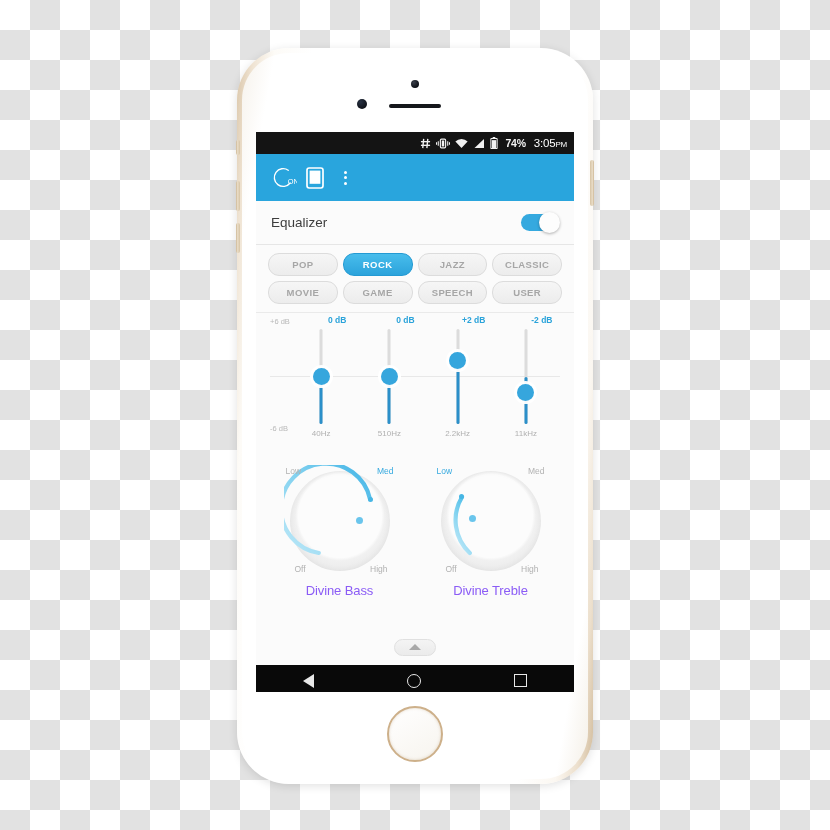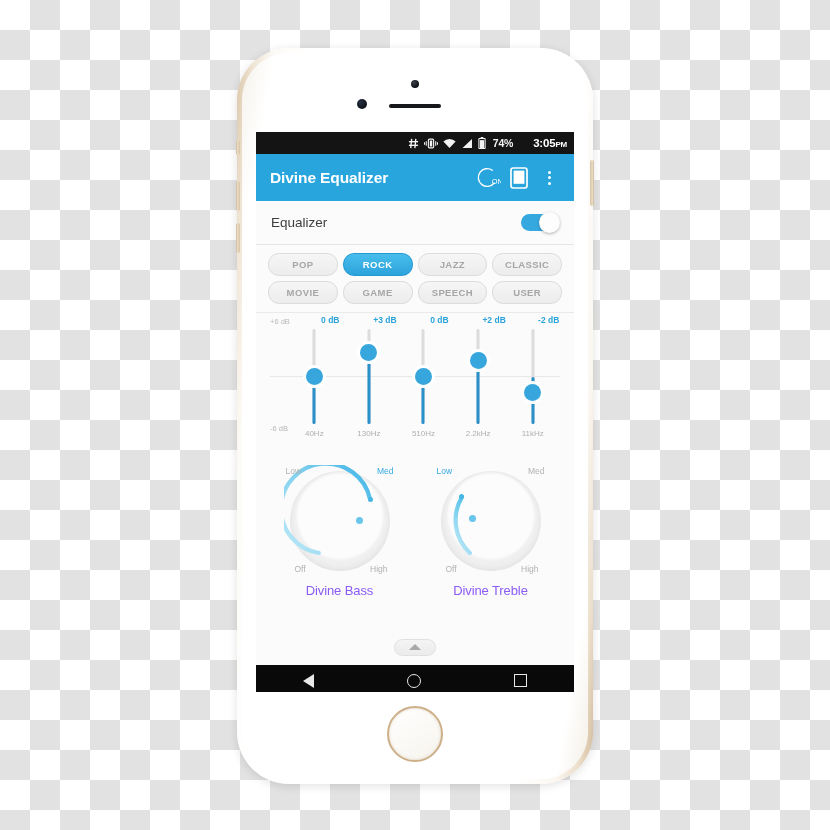--- a/index.html
+++ b/index.html
@@ -98,22 +98,22 @@
     padding-right: 7px;
     gap: 5px;
     color: #f2f2f2;
   }
   #status-bar .sb-ico { display: block; }
   #battery-percent {
     font-size: 10.5px; font-weight: bold; letter-spacing: -0.2px;
     color: #f4f4f4; margin-left: 2px;
   }
   #status-clock {
-    font-size: 11.5px; font-weight: bold; letter-spacing: -0.2px;
-    color: #ffffff; margin-left: 15px;
+    font-size: 11.5px; font-weight: normal; letter-spacing: -0.2px;
+    color: #ffffff; margin-left: 3px;
   }
   #status-clock .ampm { font-size: 8px; }
 
   
   #app-toolbar {
     height: 47px;
     background: #29a5dd;
     display: flex;
     align-items: center;
     padding: 0 10px 0 14px;
@@ -366,21 +366,20 @@
         <rect x="0.6" y="1.5" width="6.8" height="11" rx="0.6" fill="none" stroke="#f2f2f2" stroke-width="1.1"></rect>
         <rect x="1.7" y="3.4" width="4.6" height="8.5" fill="#f2f2f2"></rect>
       </svg>
       <span id="battery-percent">74%</span>
       <span id="status-clock">
         <span>3:05</span><span class="ampm">PM</span>
       </span>
     </div>
 
     <div id="app-toolbar">
-      <div id="app-title">Divine Equalizer</div>
 
       <div class="toolbar-action">
         <svg width="24" height="24" viewBox="0 0 26 26">
           <path d="M16.5 4.6 A9.6 9.6 0 1 0 18.6 18.4" fill="none" stroke="#ffffff" stroke-width="1.5" stroke-linecap="round"></path>
           <text x="16" y="19.5" font-family="Liberation Sans, sans-serif" font-size="8" fill="#ffffff">ON</text>
         </svg>
       </div>
 
       <div class="toolbar-action">
         <svg width="20" height="22" viewBox="0 0 18 22">
@@ -423,27 +422,20 @@
         <span id="eq-axis-label-bottom">-6 dB</span>
         <div id="eq-zero-line"></div>
 
         <div id="eq-bands">
           <div class="eq-band">
             <span class="eq-band-value">0 dB</span>
             <div class="eq-track"></div>
             <div class="eq-fill" style="top: 63.5px; bottom: auto; height: 47.5px;"></div>
             <div class="eq-thumb" style="top: 55px;"></div>
             <span class="eq-band-freq">40Hz</span>
-          </div>
-          <div class="eq-band">
-            <span class="eq-band-value">+3 dB</span>
-            <div class="eq-track"></div>
-            <div class="eq-fill" style="top: 39.75px; bottom: auto; height: 71.25px;"></div>
-            <div class="eq-thumb" style="top: 31.25px;"></div>
-            <span class="eq-band-freq">130Hz</span>
           </div>
           <div class="eq-band">
             <span class="eq-band-value">0 dB</span>
             <div class="eq-track"></div>
             <div class="eq-fill" style="top: 63.5px; bottom: auto; height: 47.5px;"></div>
             <div class="eq-thumb" style="top: 55px;"></div>
             <span class="eq-band-freq">510Hz</span>
           </div>
           <div class="eq-band">
             <span class="eq-band-value">+2 dB</span>

